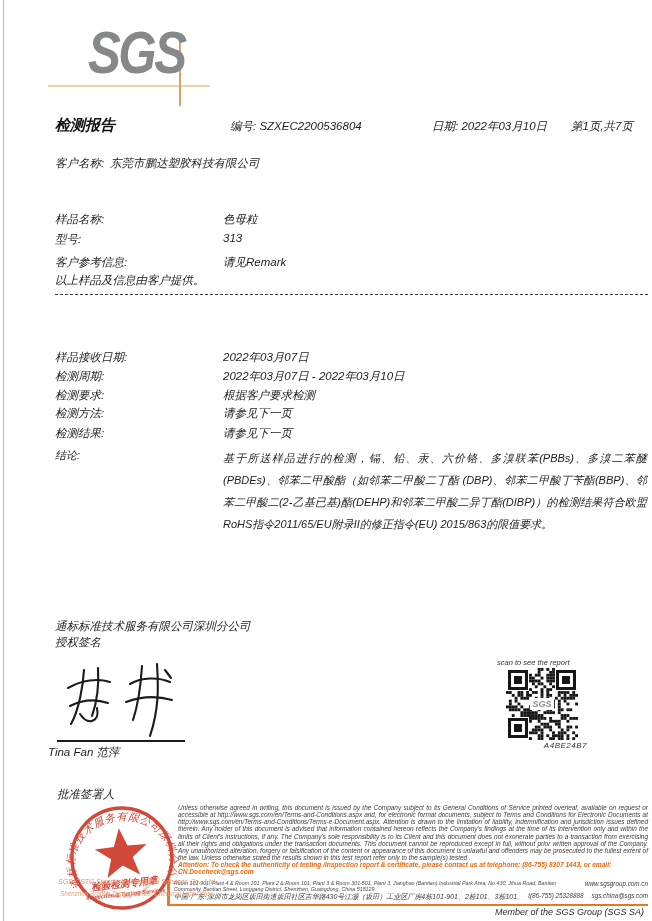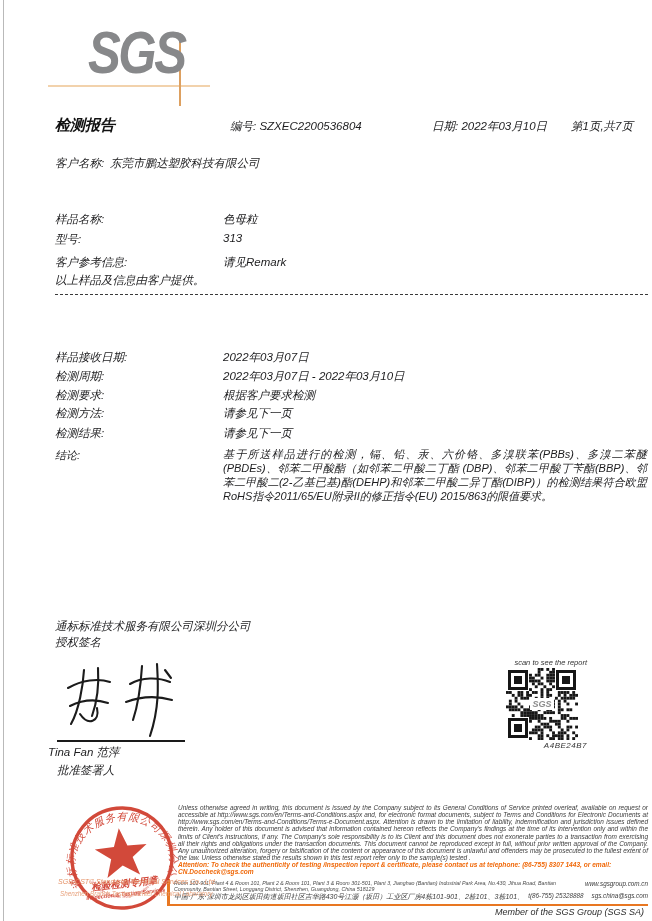--- a/index.html
+++ b/index.html
@@ -32,32 +32,32 @@
   
   .frow { position:absolute; left:55px; width:592px; height:16px; font-size:11.5px; }
   .frow .lbl { position:absolute; left:0; top:0; white-space:nowrap; }
   .frow .val-near { position:absolute; left:55px; top:0; white-space:nowrap; }
   .frow .val { position:absolute; left:168px; top:0; white-space:nowrap; }
   .note-line { position:absolute; left:55px; font-size:11.5px; white-space:nowrap; }
   .dashed-sep { position:absolute; left:55px; top:294px; width:593px; border-top:1px dashed #3a3a3a; }
 
   .concl-row { position:absolute; left:55px; top:447px; width:592px; font-size:11px; }
   .concl-row .lbl { position:absolute; left:0; top:1px; }
-  .concl-text { position:absolute; left:168px; top:0; width:424px; line-height:14px; text-align:justify; }
+  .concl-text { position:absolute; left:168px; top:0; width:424px; line-height:22px; text-align:justify; }
 
   
   .sig-company { position:absolute; left:55px; top:619px; font-size:11.5px; }
   .sig-auth    { position:absolute; left:55px; top:635px; font-size:11.5px; }
   .sig-svg     { position:absolute; left:58px; top:658px; }
   .sig-line    { position:absolute; left:57px; top:740px; width:128px; height:2px; background:#1a1a1a; }
   .sig-name    { position:absolute; left:48px; top:745px; font-size:11.5px; }
-  .sig-role    { position:absolute; left:57px; top:763px; font-size:11.5px;text-align:right; }
-
-  
-  .qr-cap-top { position:absolute; left:497px; top:658px; width:90px; text-align:right; font-size:7.5px; color:#333; }
+  .sig-role    { position:absolute; left:57px; top:787px; font-size:11.5px;text-align:right; }
+
+  
+  .qr-cap-top { position:absolute; left:497px; top:658px; width:90px; text-align:left; font-size:7.5px; color:#333; }
   .qr-svg     { position:absolute; left:506px; top:668px; }
   .qr-cap-bot { position:absolute; left:497px; top:741px; width:90px; text-align:right; font-size:8px; color:#333; letter-spacing:0.5px; }
 
   
   .legal {
     position:absolute; left:178px; top:804px; width:470px;
     font-size:6.45px; line-height:7.15px; color:#3c3c3c; text-align:justify;
   }
   .attention {
     position:absolute; left:178px; top:861px; width:470px;

